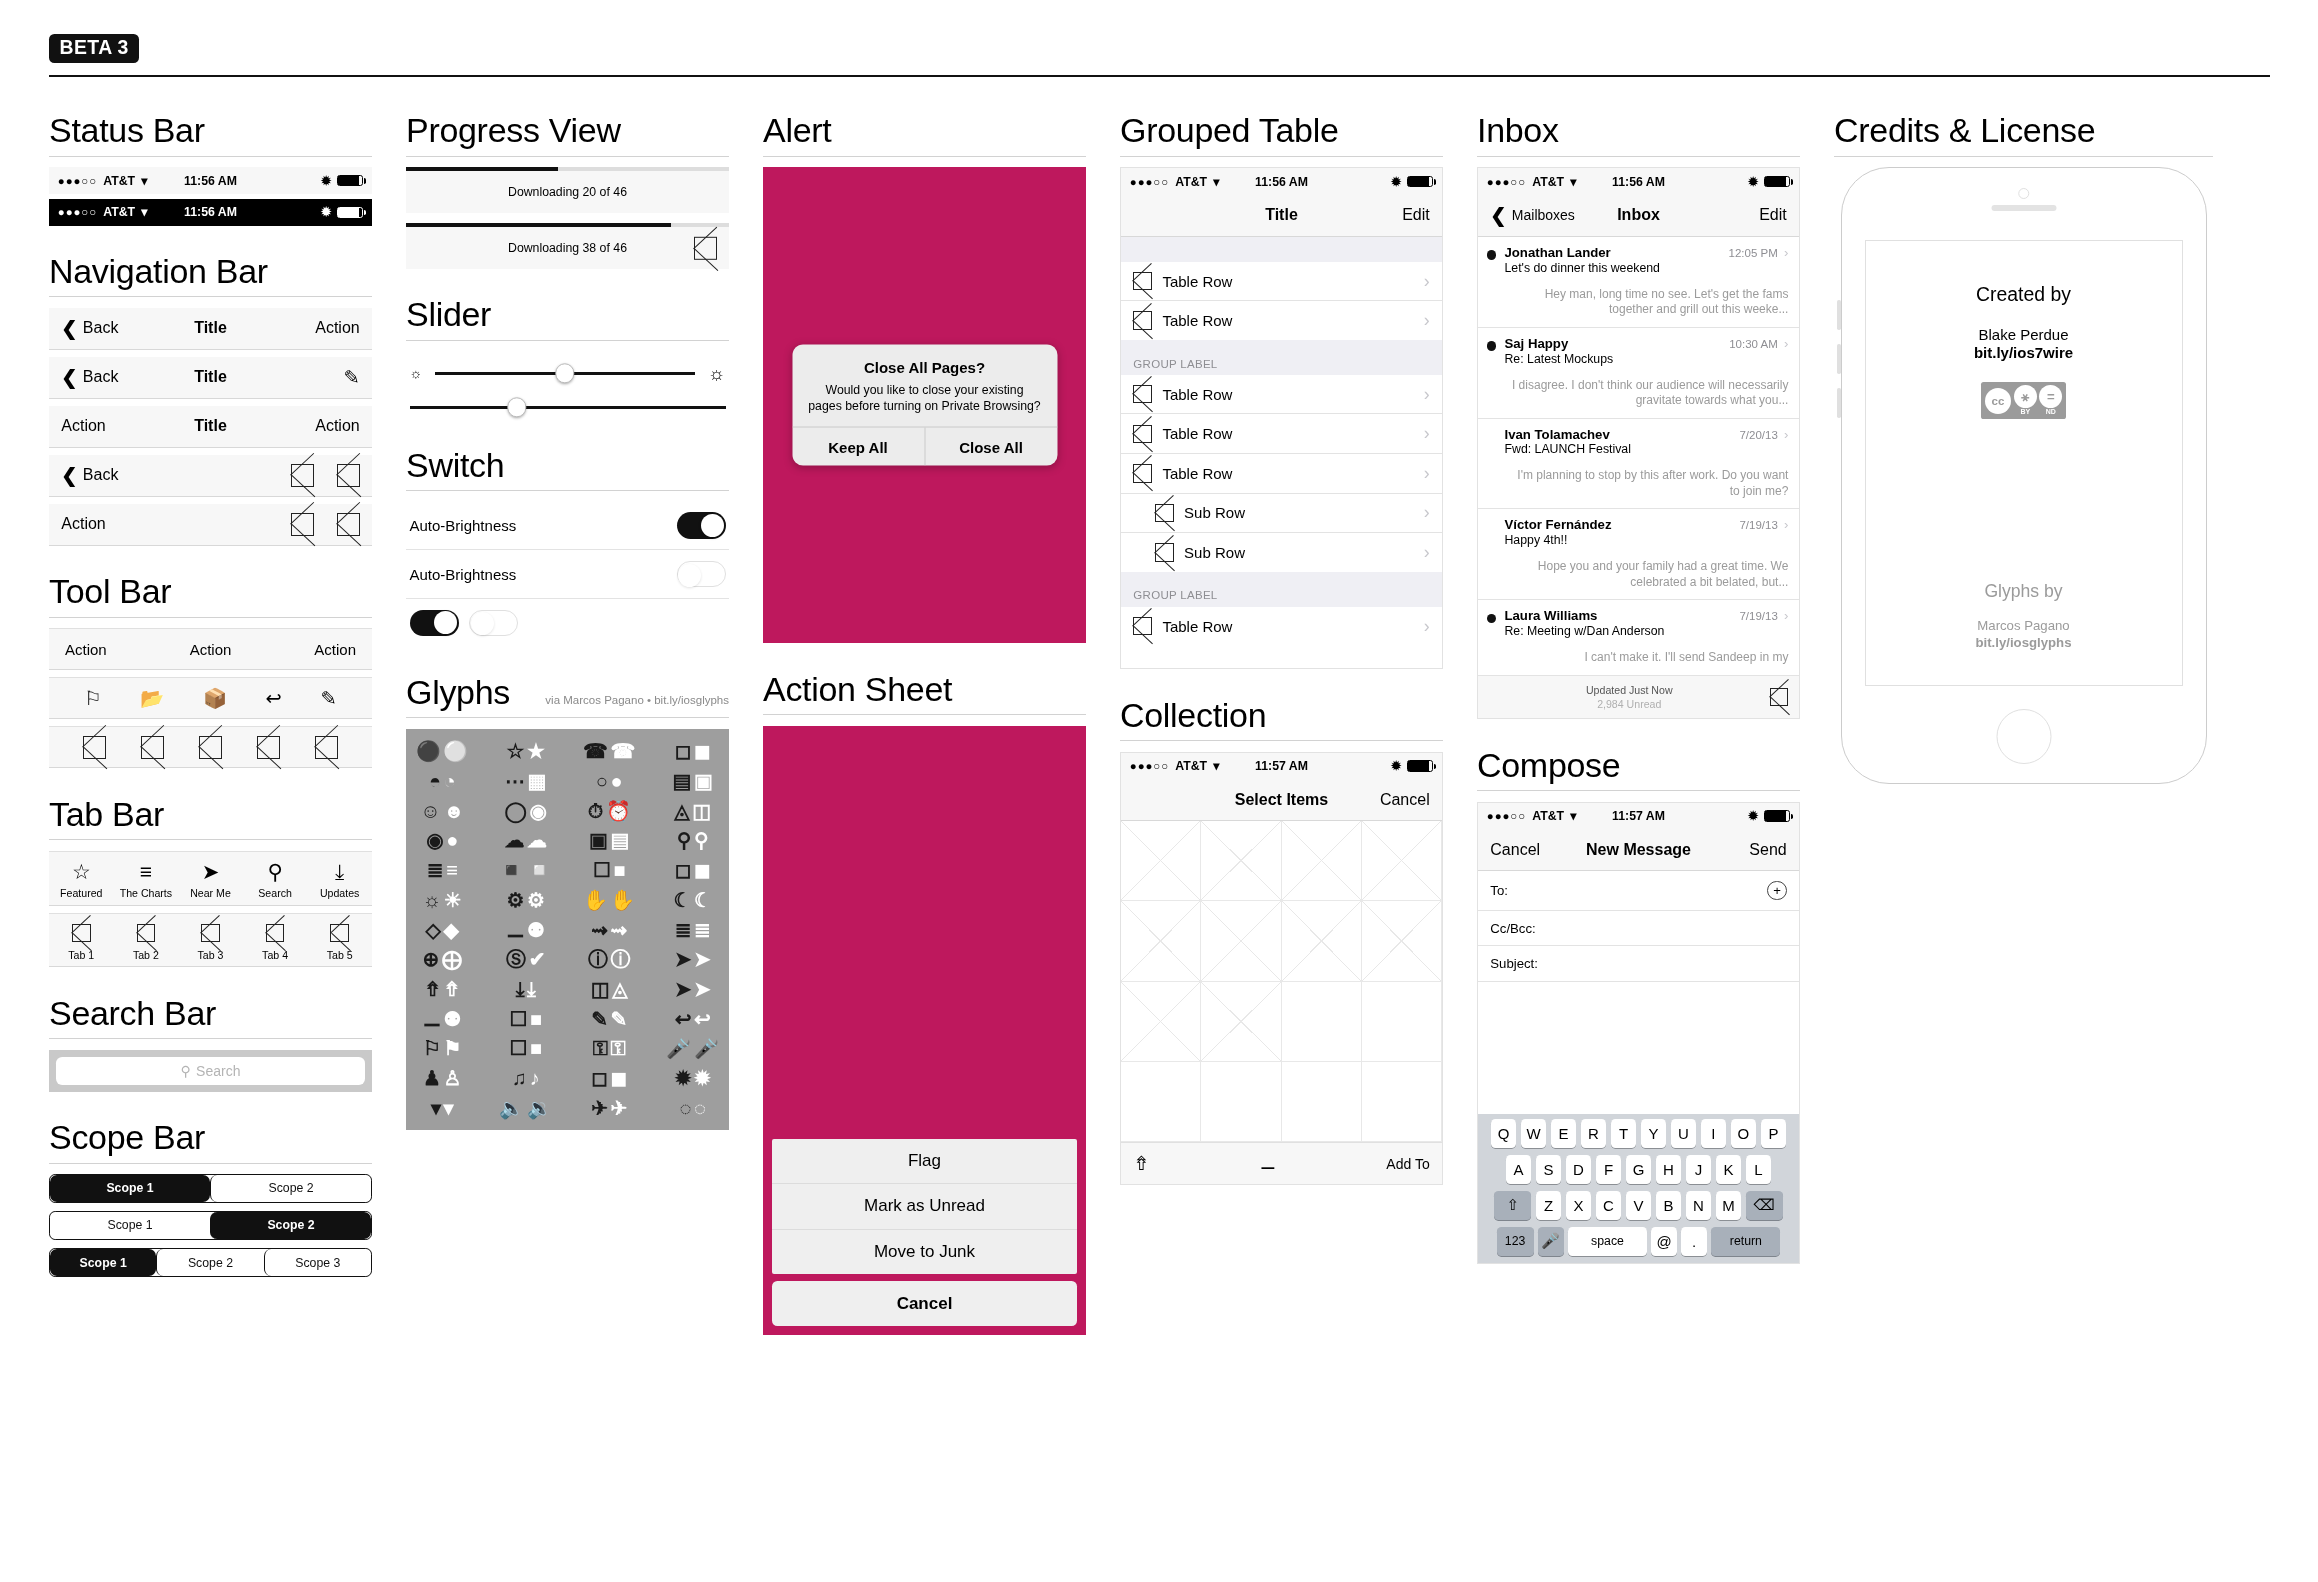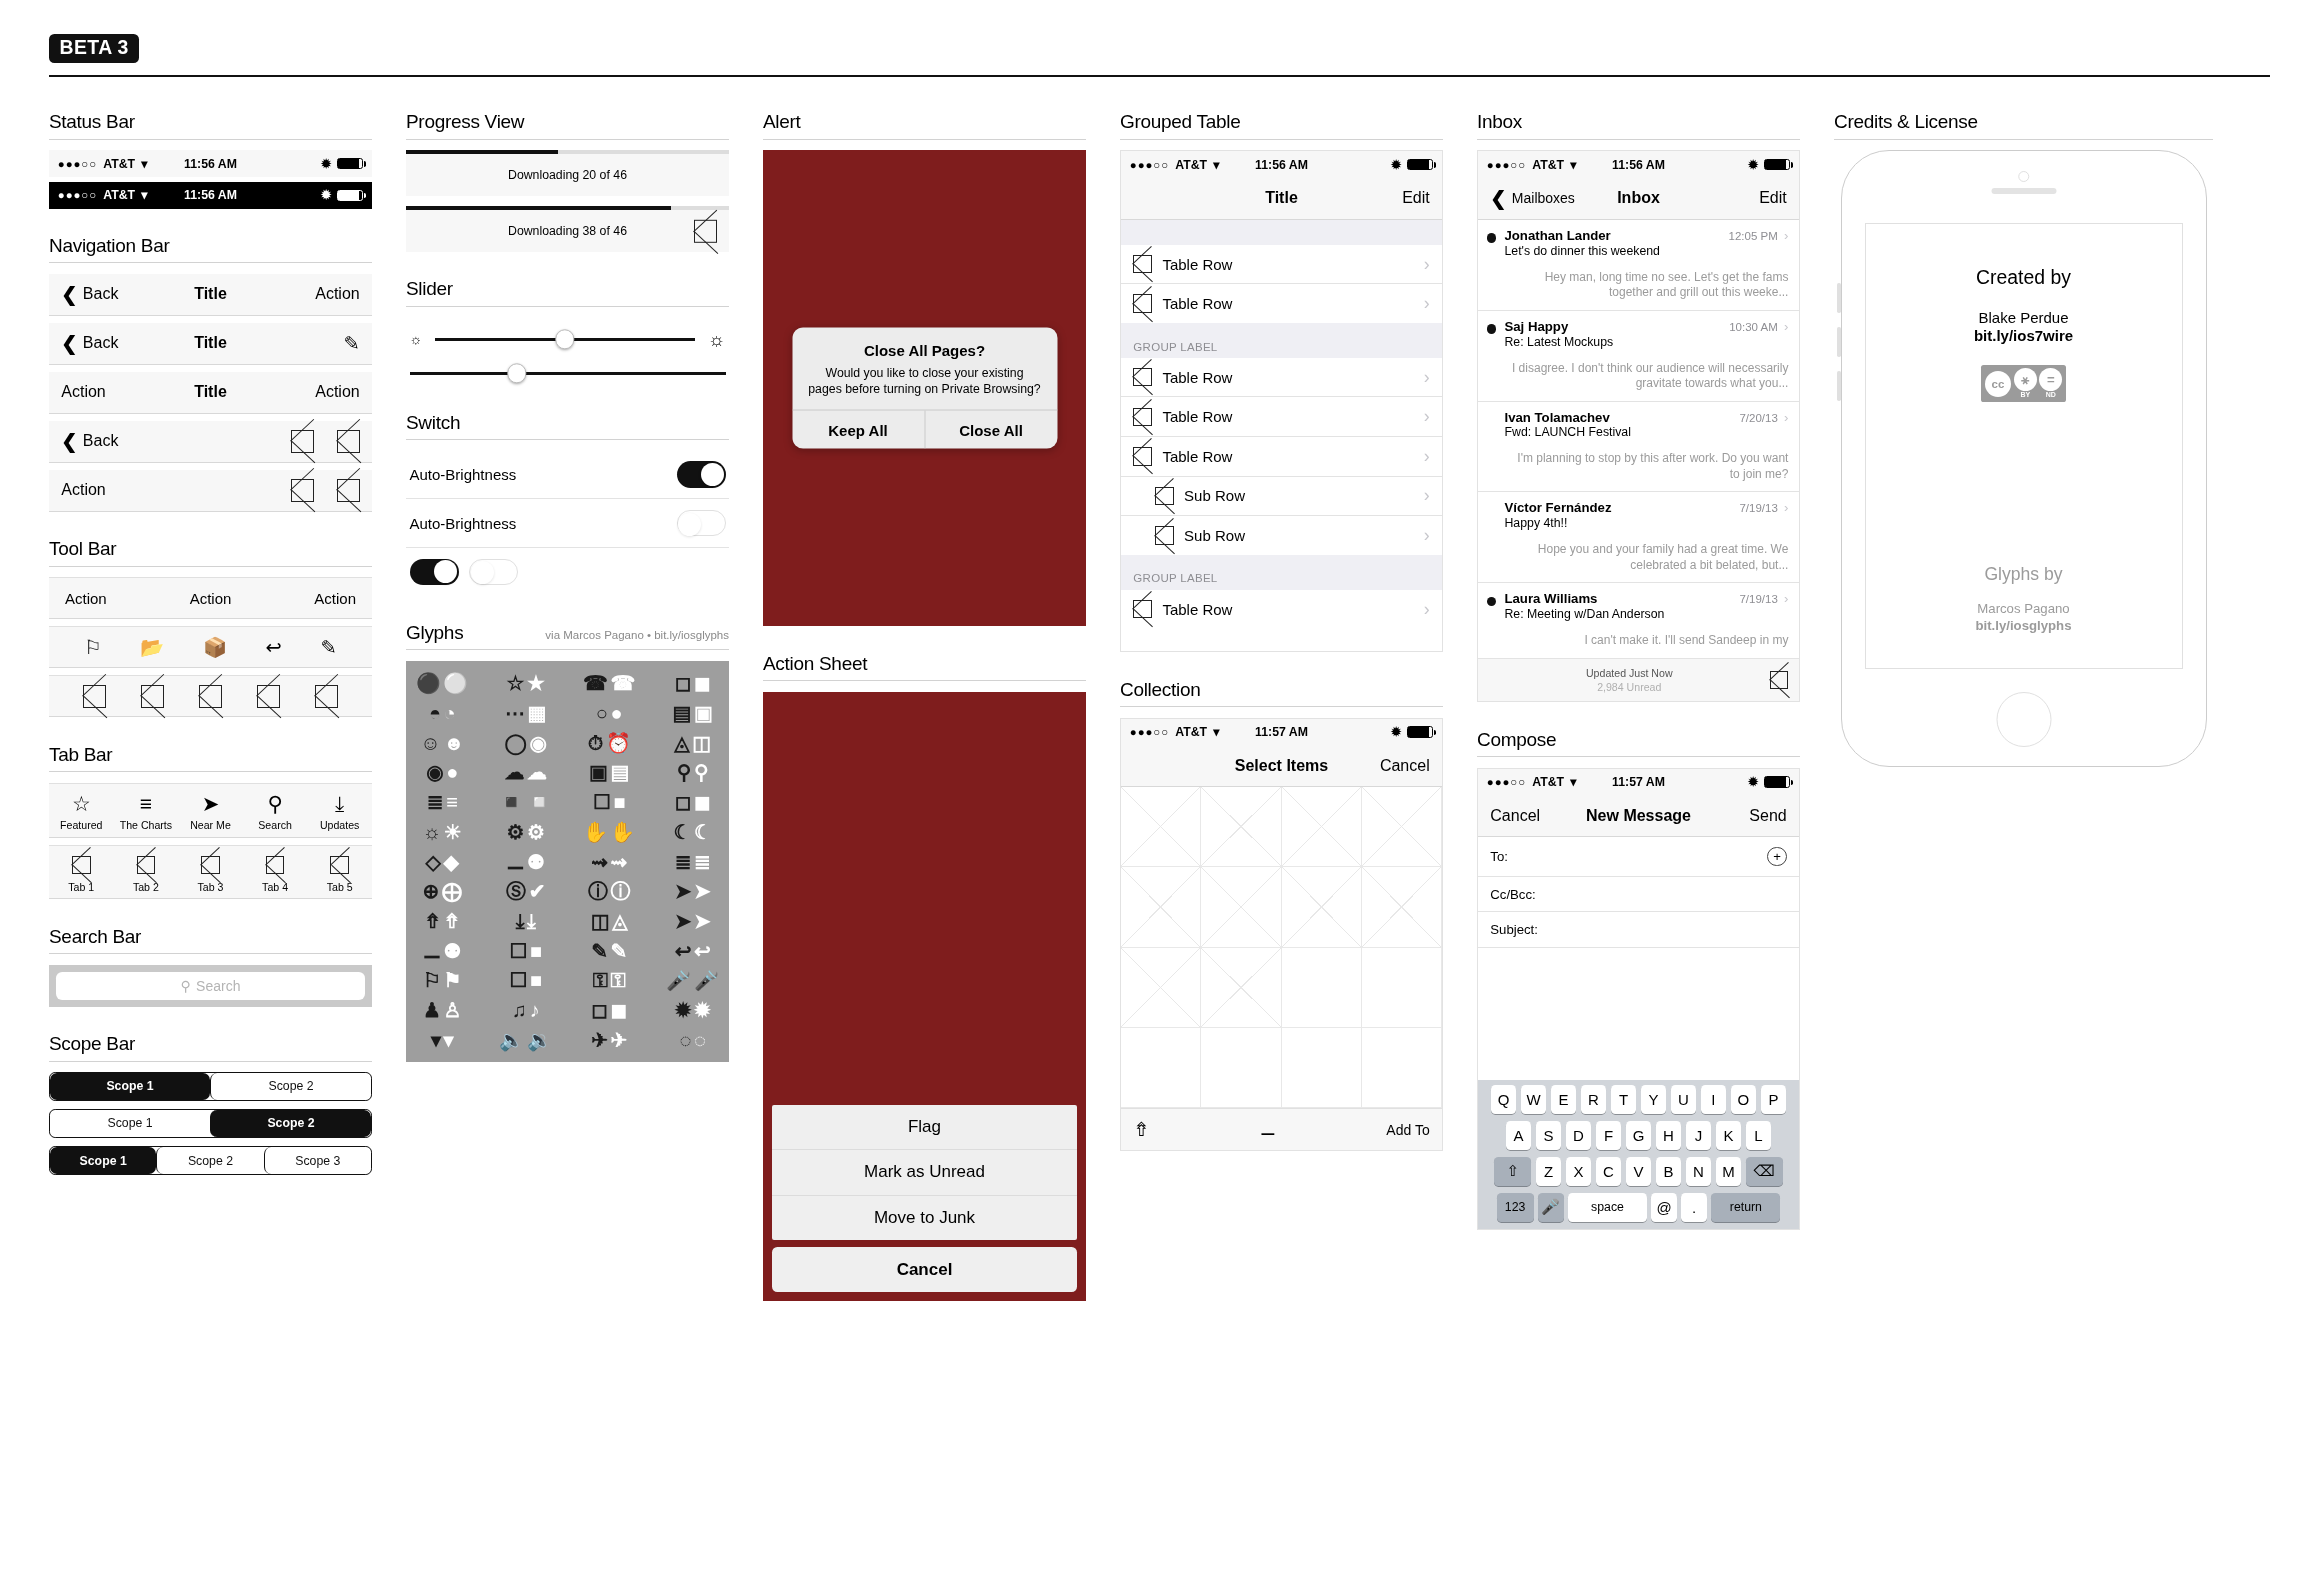--- a/index.html
+++ b/index.html
@@ -28,21 +28,21 @@
     align-items: flex-start;
   }
   .col { width: 323px; flex: 0 0 323px; }
   .col.wide { width: 379px; flex: 0 0 379px; }
 
   .sec { margin-bottom: 26.5px; }
   .sec-head {
     display: flex; align-items: baseline; justify-content: space-between;
     border-bottom: 0.9px solid #d2d2d2; padding-bottom: 5.3px; margin-bottom: 10.6px;
   }
-  .sec-title { font-size: 19px; font-weight: 400; letter-spacing: -0.3px; }
+  .sec-title { font-size: 34px; font-weight: 400; letter-spacing: -0.3px; }
   .sec-note { font-size: 11.5px; color: #8a8a8a; }
 
   
   .statusbar {
     display: flex; align-items: center; height: 26.5px;
     padding: 0 8.8px; font-size: 12.3px; font-weight: bold;
     background: #f7f7f7; position: relative;
   }
   .statusbar.dark { background: #000; color: #fff; }
   .sb-left { display: flex; align-items: center; gap: 6.2px; }
@@ -135,21 +135,21 @@
   .sw.on i { right:1.8px; } .sw.off i { left:0.9px; box-shadow:0 0.9px 2.6px rgba(0,0,0,.12);}
 
   
   .glyphbox { background:#9e9e9e; padding: 12.3px 8.8px; }
   .grow { display:flex; justify-content:space-between; margin-bottom: 9.7px; }
   .gpair { display:flex; gap:2.6px; align-items:center; justify-content:center; width: 55px; }
   .gi { font-size: 20px; line-height: 1; color:#1a1a1a; }
   .gi.w { color: #ffffff; }
 
   
-  .phonegray { background:#7f1d1d; position:relative; }
+  .phonegray { background:#be185d; position:relative; }
   .alertbox {
     position:absolute; left:50%; top:50%; transform:translate(-50%,-50%);
     width: 265px; background:#ececec; border-radius:10.6px; overflow:hidden;
     box-shadow: 0 1.8px 8.8px rgba(0,0,0,.25);
   }
   .alert-body { padding: 14px 16px 12.3px 16px; text-align:center; }
   .alert-title { font-weight:bold; font-size:15px; margin-bottom:5.3px; }
   .alert-msg { font-size: 12.3px; line-height: 1.35; }
   .alert-btns { display:flex; border-top:0.9px solid #c9c9c9; }
   .alert-btns div { flex:1; text-align:center; padding: 10.6px 0; font-size:15px; font-weight:bold; }

